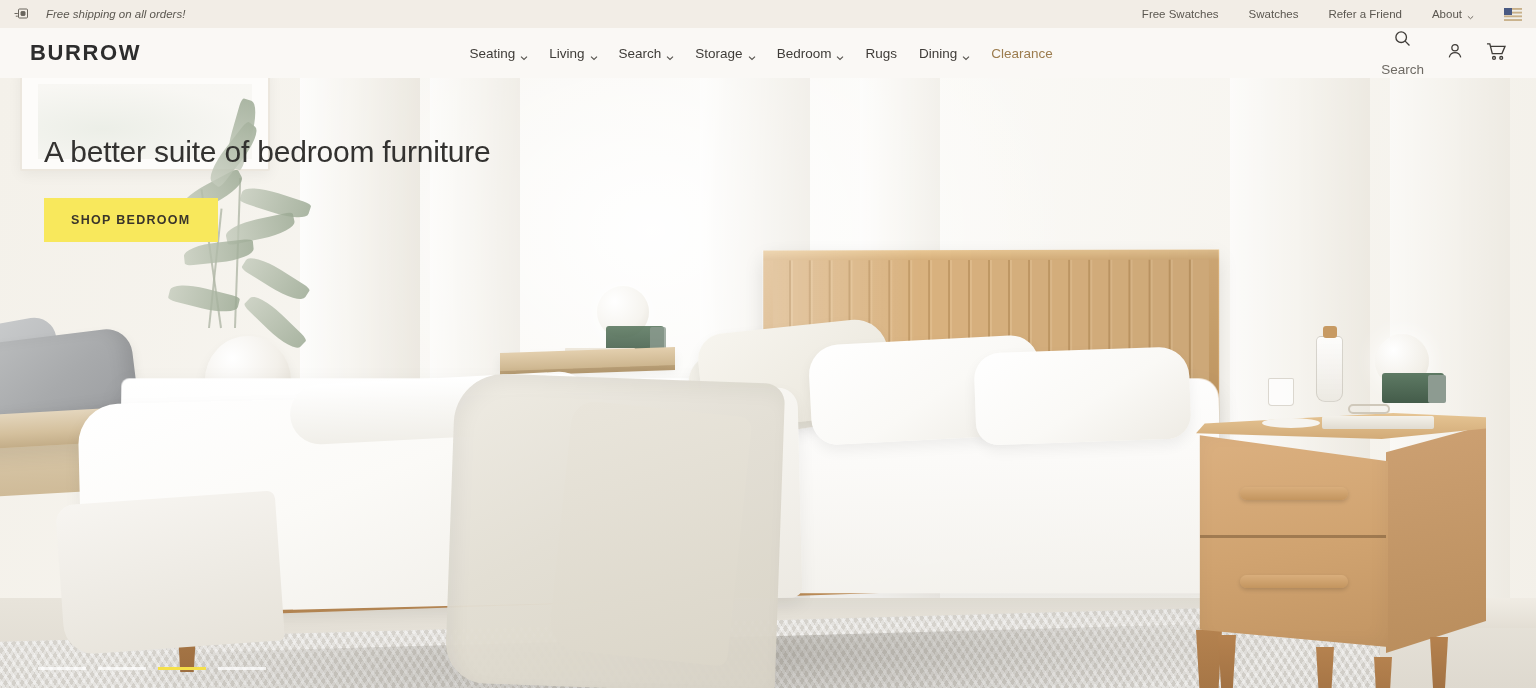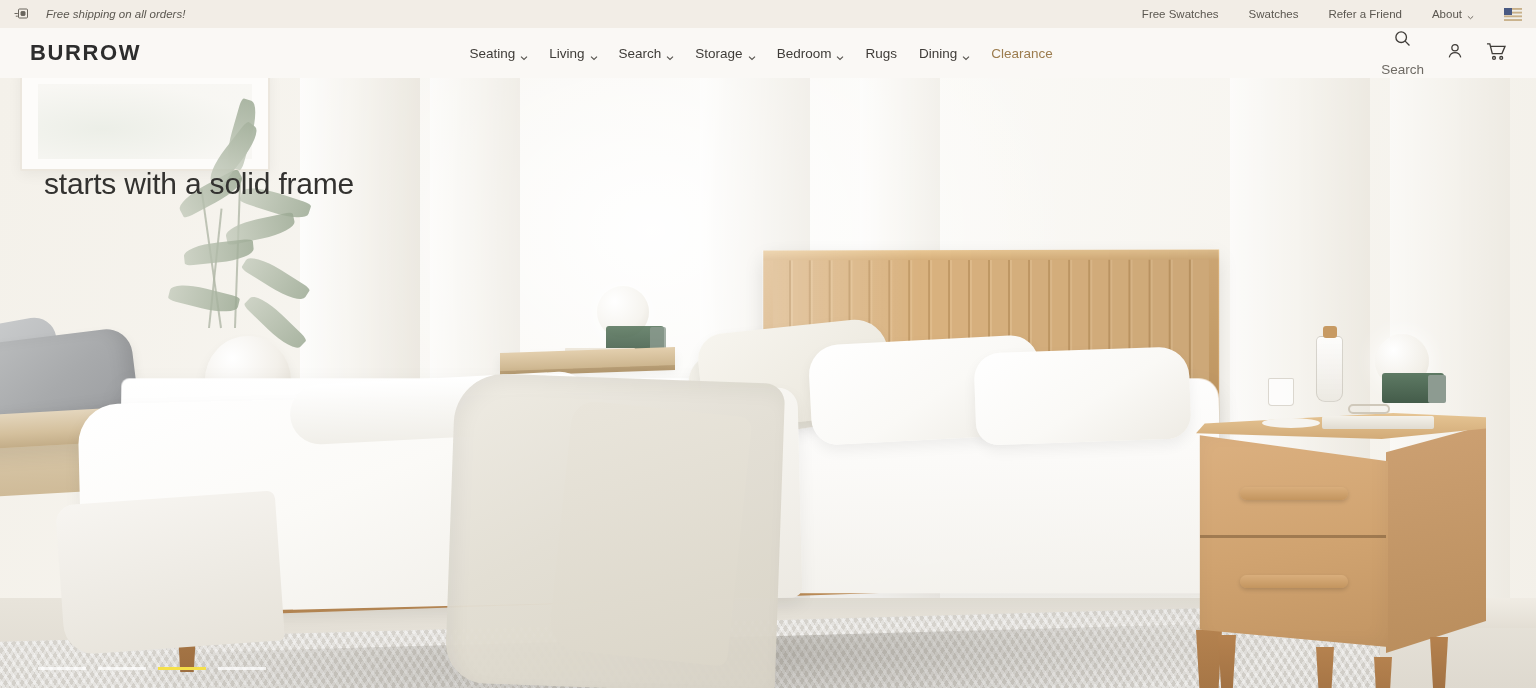--- a/index.html
+++ b/index.html
@@ -606,23 +606,23 @@
     <div class="carafe"></div>
     <div class="cork"></div>
     <div class="glass"></div>
     <div class="r-book"></div>
     <div class="r-plate"></div>
     <div class="r-specs"></div>
   </div>
 
   <div class="hero-copy">
     <h1 class="hero-title">
-      <br>
-      <span>starts with a solid frame</span>
+      <span>A better suite of bedroom furniture</span><br>
     </h1>
+    <button class="hero-cta">SHOP BEDROOM</button>
   </div>
 
   <div class="dots">
     <span class="dot"></span>
     <span class="dot"></span>
     <span class="dot active"></span>
     <span class="dot"></span>
   </div>
 </div>
 

